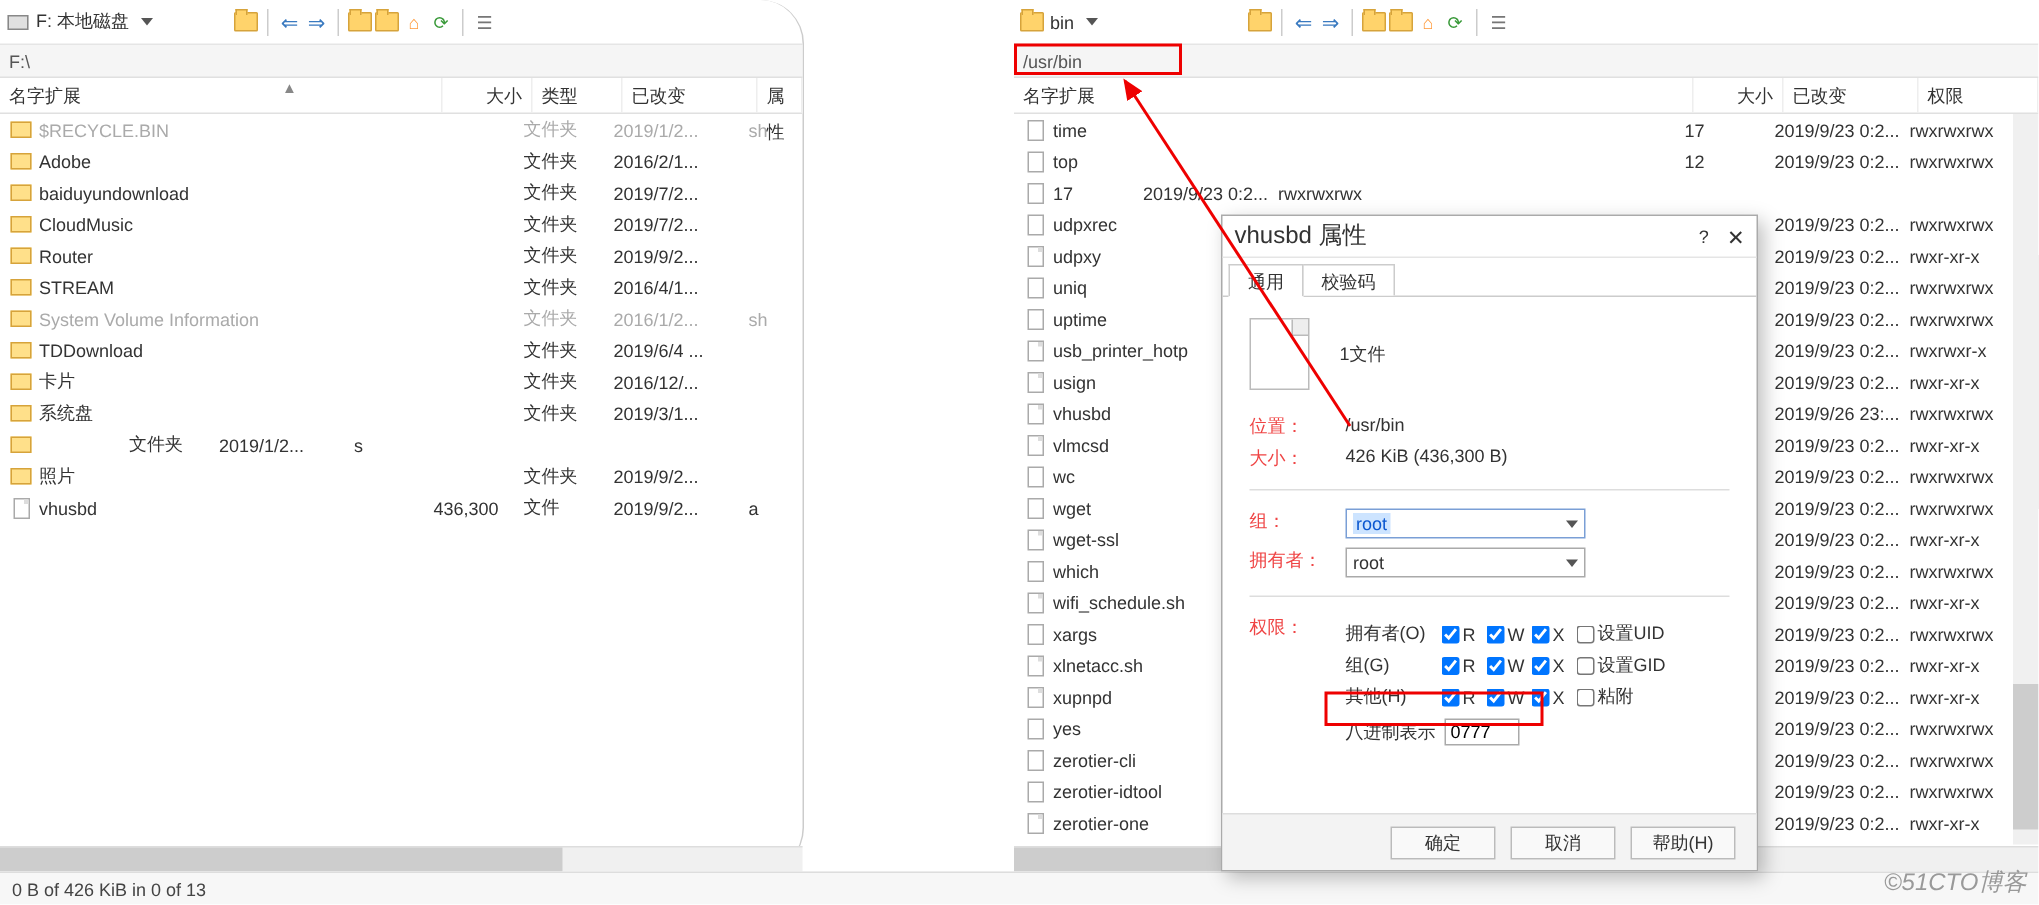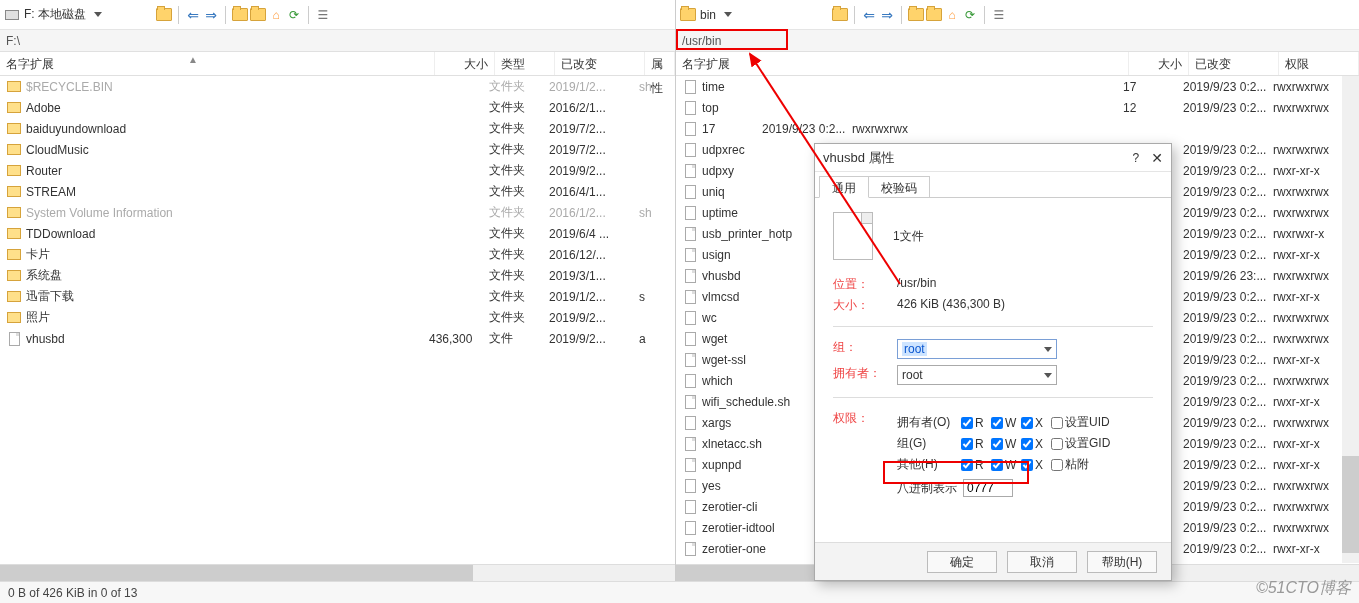--- a/index.html
+++ b/index.html
@@ -1,18 +1,18 @@
 <!DOCTYPE html>
 <html><head>
 <meta charset="utf-8">
 <style>
 * { box-sizing: border-box; margin: 0; padding: 0; font-family: "Microsoft YaHei", "Segoe UI", Tahoma, sans-serif; font-size: 12px; }
 body { background: #fff; color: #333; width: 1359px; height: 603px; overflow: hidden; position: relative; }
 .pane { position: absolute; top: 0; bottom: 22px; background: #fff; }
-.pane-left { left: 0; width: 676px; border-right: 1px solid #ccc; }
+.pane-left { left: 0; width: 536px; border-right: 1px solid #ccc; border-radius: 29px; }
 .pane-right { left: 676px; right: 0; }
 .toolbar { height: 30px; display: flex; align-items: center; padding: 0 4px; gap: 2px; border-bottom: 1px solid #e5e5e5; }
 .tb-drive { display: flex; align-items: center; gap: 4px; min-width: 150px; }
 .tb-drop { width: 0; height: 0; border-left: 4px solid transparent; border-right: 4px solid transparent; border-top: 5px solid #555; margin-left: 4px; }
 .tb-sep { width: 1px; height: 18px; background: #ccc; margin: 0 4px; }
 .ico { width: 16px; height: 16px; display: inline-flex; align-items: center; justify-content: center; }
 .ico-folder { width: 16px; height: 13px; background: #ffd36b; border: 1px solid #d6a33b; border-radius: 1px; position: relative; }
 .ico-folder::before { content: ""; position: absolute; top: -3px; left: 0; width: 6px; height: 3px; background: #ffd36b; border: 1px solid #d6a33b; border-bottom: none; }
 .ico-arrow { color: #3a7ac0; font-size: 14px; }
 .ico-home { color: #ff9a3a; }
@@ -47,21 +47,21 @@
 .statusbar { position: absolute; left: 0; right: 0; bottom: 0; height: 22px; background: #f7f7f7; border-top: 1px solid #ddd; display: flex; }
 .statusbar > div { padding: 0 8px; line-height: 22px; color: #444; }
 .status-right { position: absolute; left: 676px; }
 
 .redbox1 { position: absolute; left: 676px; top: 29px; width: 112px; height: 21px; border: 2px solid #e00; z-index: 40; }
 .redbox2 { position: absolute; left: 883px; top: 461px; width: 146px; height: 23px; border: 2px solid #e00; z-index: 60; }
 .arrow { position: absolute; z-index: 55; pointer-events: none; }
 
 .dialog { position: absolute; left: 814px; top: 143px; width: 358px; height: 438px; background: #fff; border: 1px solid #aaa; box-shadow: 4px 4px 12px rgba(0,0,0,.25); z-index: 50; }
 .dlg-title { height: 28px; display: flex; align-items: center; padding: 0 8px; justify-content: space-between; border-bottom: 1px solid #e5e5e5; }
-.dlg-title .ttl { font-size: 13px; }
+.dlg-title .ttl { font-size: 16px; }
 .dlg-title .btns { display: flex; gap: 12px; align-items: center; }
 .dlg-close { font-size: 14px; cursor: pointer; }
 .dlg-help { font-size: 12px; }
 .tabs { height: 26px; display: flex; border-bottom: 1px solid #ccc; padding: 4px 4px 0 4px; gap: 0; }
 .tab { padding: 3px 12px; border: 1px solid #ccc; border-bottom: none; background: #fff; margin-right: -1px; position: relative; }
 .tab.active { background: #fff; z-index: 2; border-bottom: 1px solid #fff; margin-bottom: -1px; }
 .dlg-body { padding: 14px 18px; }
 .fileline { display: flex; align-items: center; gap: 20px; margin-bottom: 16px; }
 .fileicon { width: 40px; height: 48px; border: 1px solid #bbb; background: #fff; position: relative; }
 .fileicon::after { content: ""; position: absolute; top: 0; right: 0; width: 10px; height: 10px; background: #eee; border-left: 1px solid #bbb; border-bottom: 1px solid #bbb; }
@@ -222,21 +222,20 @@
         <span class="rname">系统盘</span>
         <span class="rsize"></span>
         <span class="rtype">文件夹</span>
         <span class="rdate">2019/3/1...</span>
         <span class="rattr"></span>
       </div>
       <div class="row">
         <span class="ficon">
           <span class="ficon-dir"></span>
         </span>
-        <span class="rname">迅雷下载</span>
         <span class="rsize"></span>
         <span class="rtype">文件夹</span>
         <span class="rdate">2019/1/2...</span>
         <span class="rattr">s</span>
       </div>
       <div class="row">
         <span class="ficon">
           <span class="ficon-dir"></span>
         </span>
         <span class="rname">照片</span>

